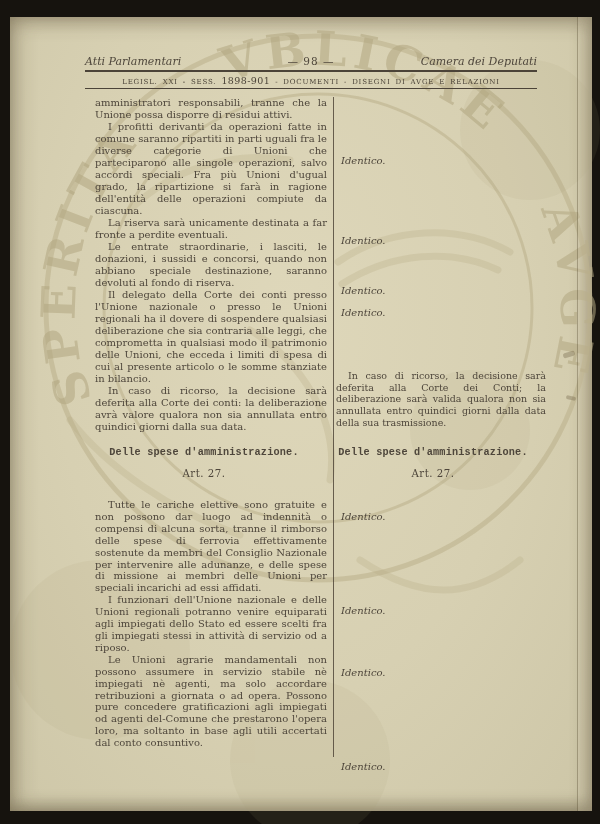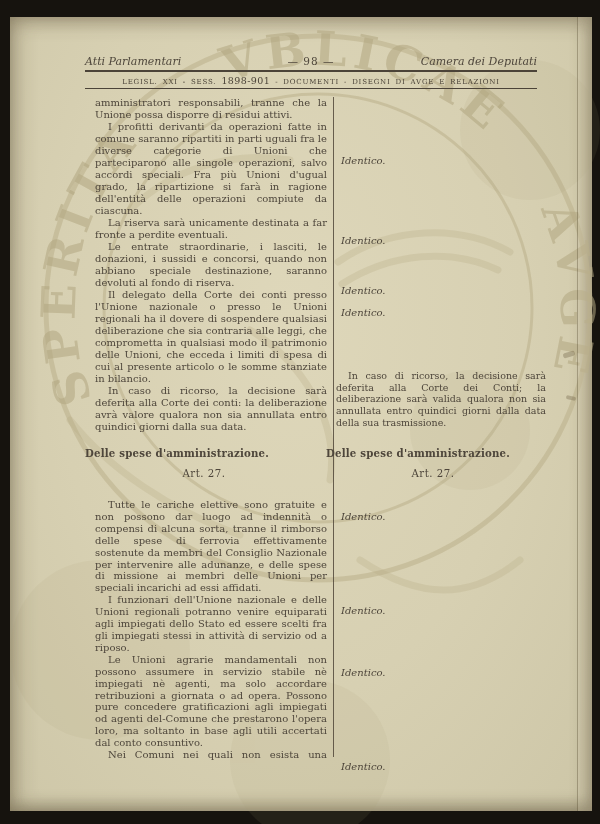--- a/index.html
+++ b/index.html
@@ -39,21 +39,21 @@
 
   
   .divider{position:absolute;left:333px;top:86px;width:1px;height:660px;background:rgba(72,63,50,.8);}
   .col-left-a{position:absolute;left:95px;top:86px;width:232px;}
   .col-left-b{position:absolute;left:95px;top:473px;width:232px;margin-top:15px;}
   p.par{margin:0;text-align:justify;font-size:10px;line-height:12px;}
   .col-left-b p.par{line-height:11.9px;}
   .ind{text-indent:13px;}
   .force-just{text-align-last:justify;}
 
-  .heading{position:absolute;top:436px;font-weight:bold;font-size:10.2px;letter-spacing:.2px;}
+  .heading{position:absolute;top:436px;font-weight:bold;font-size:10.2px;text-align:center;letter-spacing:.2px;font-family:Liberation Mono, monospace;}
   .heading-left{left:85px;width:238px;}
   .heading-right{left:326px;width:214px;}
   .artnum{position:absolute;top:457px;font-size:10.2px;text-align:center;letter-spacing:.5px;}
   .art-left{left:85px;width:238px;}
   .art-right{left:326px;width:214px;}
 
   .identico{position:absolute;left:341px;font-style:italic;font-size:10px;margin-top:30px;}
   .id1{top:114px;} .id2{top:194px;} .id3{top:244px;} .id4{top:266px;}
   .id5{top:470px;} .id6{top:564px;} .id7{top:626px;} .id8{top:720px;}
   .rc-par{position:absolute;left:336px;top:359px;width:210px;
@@ -126,21 +126,20 @@
       <p class="par ind">In caso di ricorso, la decisione sarà deferita alla Corte dei conti: la deliberazione avrà valore qualora non sia annullata entro quindici giorni dalla sua data.</p>
     </div>
 
     <div class="heading heading-left">Delle spese d'amministrazione.</div>
     <div class="artnum art-left">Art. 27.</div>
 
     <div class="col-left-b">
       <p class="par ind">Tutte le cariche elettive sono gratuite e non possono dar luogo ad indennità o compensi di alcuna sorta, tranne il rimborso delle spese di ferrovia effettivamente sostenute da membri del Consiglio Nazionale per intervenire alle adunanze, e delle spese di missione ai membri delle Unioni per speciali incarichi ad essi affidati.</p>
       <p class="par ind">I funzionari dell'Unione nazionale e delle Unioni regionali potranno venire equiparati agli impiegati dello Stato ed essere scelti fra gli impiegati stessi in attività di servizio od a riposo.</p>
       <p class="par ind">Le Unioni agrarie mandamentali non possono assumere in servizio stabile nè impiegati nè agenti, ma solo accordare retribuzioni a giornata o ad opera. Possono pure concedere gratificazioni agli impiegati od agenti del-Comune che prestarono l'opera loro, ma soltanto in base agli utili accertati dal conto consuntivo.</p>
-      <p class="par ind force-just">Nei Comuni nei quali non esista una</p>
     </div>
 
     <span class="identico id1">Identico.</span>
     <span class="identico id2">Identico.</span>
     <span class="identico id3">Identico.</span>
     <span class="identico id4">Identico.</span>
 
     <p class="rc-par">In caso di ricorso, la decisione sarà deferita alla Corte dei Conti; la deliberazione sarà valida qualora non sia annullata entro quindici giorni dalla data della sua trasmissione.</p>
 
     <div class="heading heading-right">Delle spese d'amministrazione.</div>

